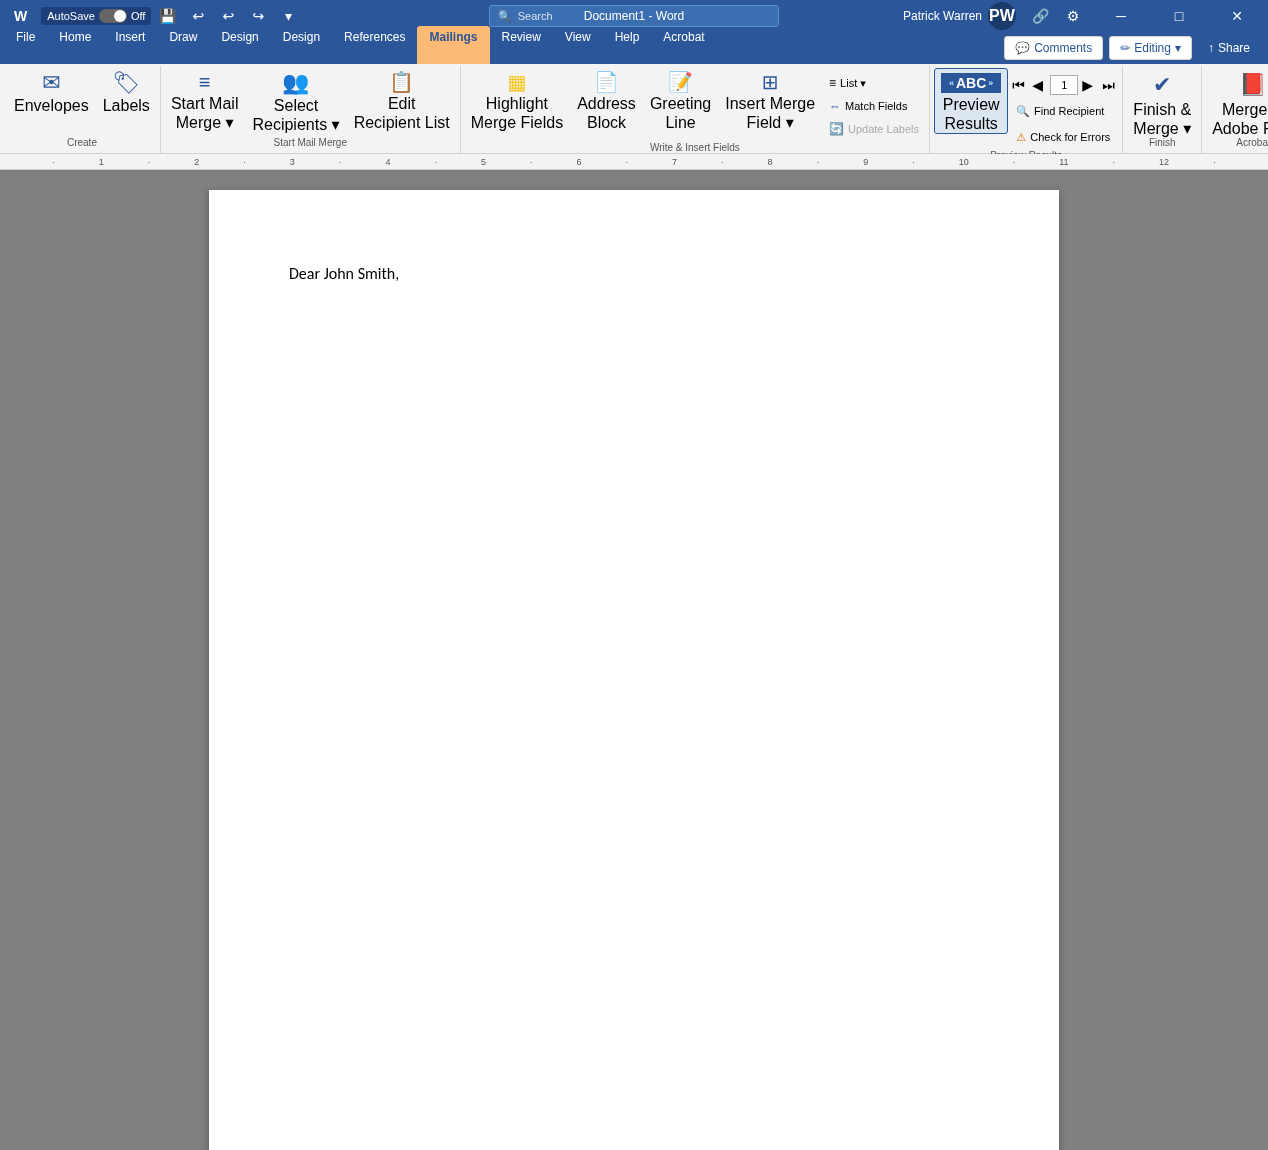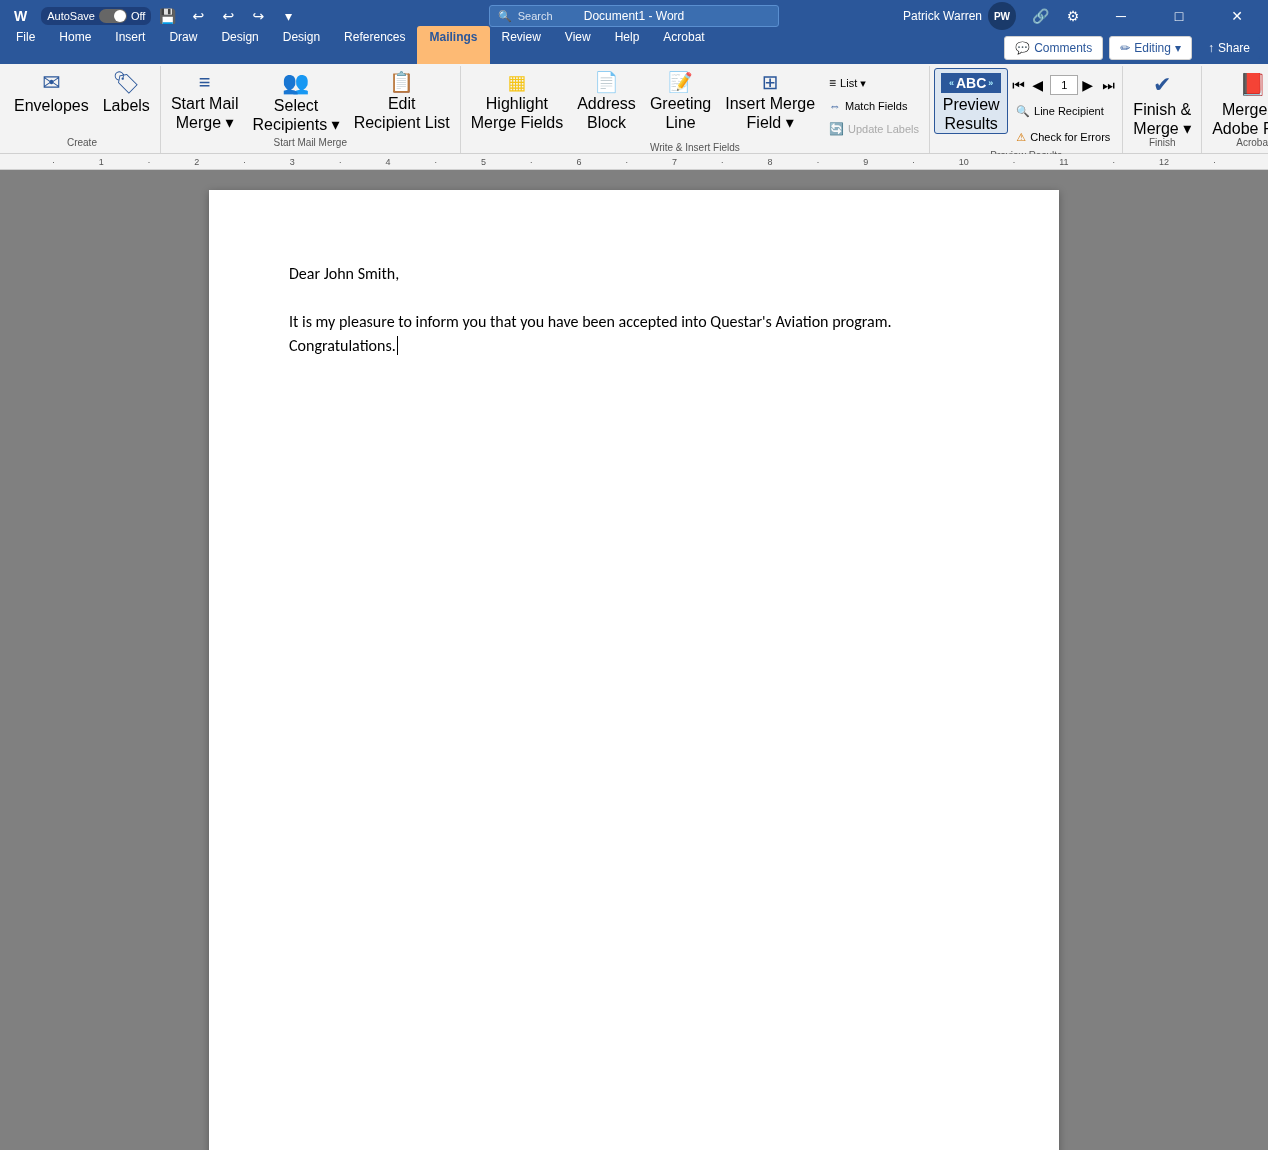--- a/index.html
+++ b/index.html
@@ -17,21 +17,21 @@
     .title-bar-left {
       display: flex;
       align-items: center;
       gap: 4px;
       flex: 1;
     }
     .autosave-toggle {
       display: flex;
       align-items: center;
       background: #1e3f7a;
-      border-radius: 7px;
+      border-radius: 2px;
       padding: 2px 6px;
       gap: 4px;
       font-size: 11px;
       color: white;
     }
     .toggle-switch {
       width: 28px;
       height: 14px;
       background: #666;
       border-radius: 7px;
@@ -93,21 +93,21 @@
       font-size: 12px;
     }
     .user-avatar {
       width: 28px;
       height: 28px;
       background: #1a3a6a;
       border-radius: 50%;
       display: flex;
       align-items: center;
       justify-content: center;
-      font-size: 10px;
+      font-size: 16px;
       font-weight: bold;
       color: white;
     }
     .window-btn {
       width: 46px;
       height: 32px;
       display: flex;
       align-items: center;
       justify-content: center;
       font-size: 14px;
@@ -477,21 +477,21 @@
       <div style="display:flex; flex-direction:column; gap:4px; padding-top:6px;">
         <div class="nav-input">
           <span class="ribbon-btn-small" style="padding:2px; font-size:14px; min-width:18px;">⏮</span>
           <span class="ribbon-btn-small" style="padding:2px; font-size:14px; min-width:18px;">◀</span>
           <input type="text" value="1" style="width: 28px; height: 20px; border: 1px solid rgb(170, 170, 170); text-align: center; font-size: 11px;">
           <span class="ribbon-btn-small" style="padding:2px; font-size:14px; min-width:18px;">▶</span>
           <span class="ribbon-btn-small" style="padding:2px; font-size:14px; min-width:18px;">⏭</span>
         </div>
         <div class="ribbon-btn-small">
           <span style="color:#2b579a;">🔍</span>
-          <span> Line Recipient</span>
+          <span> Find Recipient</span>
         </div>
         <div class="ribbon-btn-small">
           <span style="color:#d47500;">⚠</span>
           <span>Check for Errors</span>
         </div>
       </div>
     </div>
     <div class="group-label">Preview Results</div>
   </div>
 
@@ -548,17 +548,14 @@
       <span>12</span>
       <span>·</span>
     </div>
   </div>
 </div>
 
 <div class="doc-area">
   <div class="doc-page">
     <p class="doc-text">Dear John Smith,</p>
     <p class="doc-text" style="height:24px;">&nbsp;</p>
-    <p class="doc-text">
-      <span>It is my pleasure to inform you that you have been accepted into Questar's Aviation program. Congratulations.</span><span style="border-left: 1.5px solid black; margin-left:1px;">​</span>
-    </p>
   </div>
 </div>
 
 </body></html>

